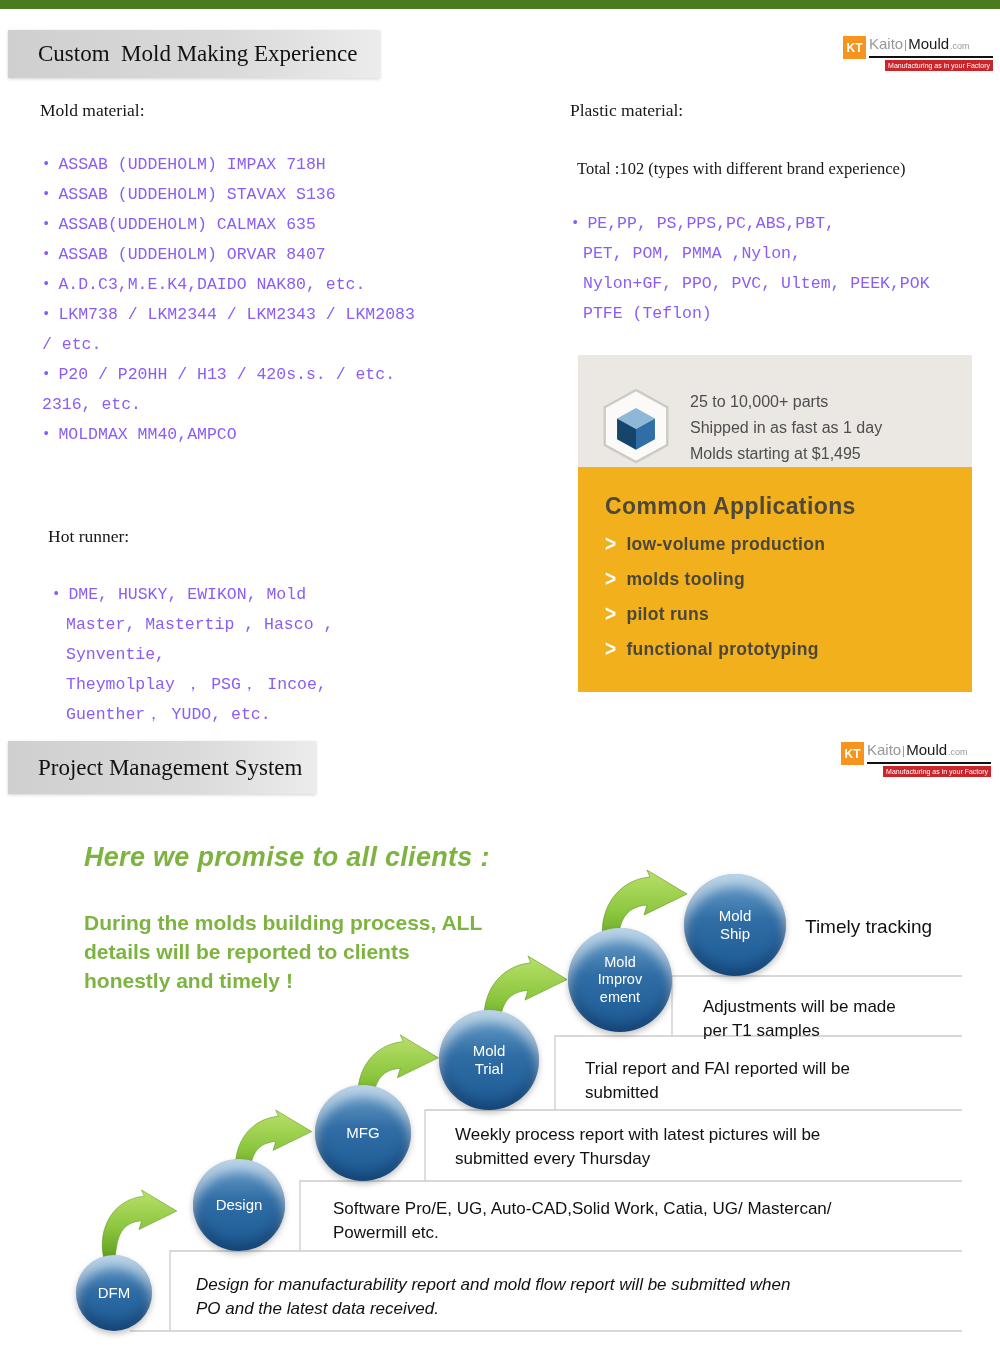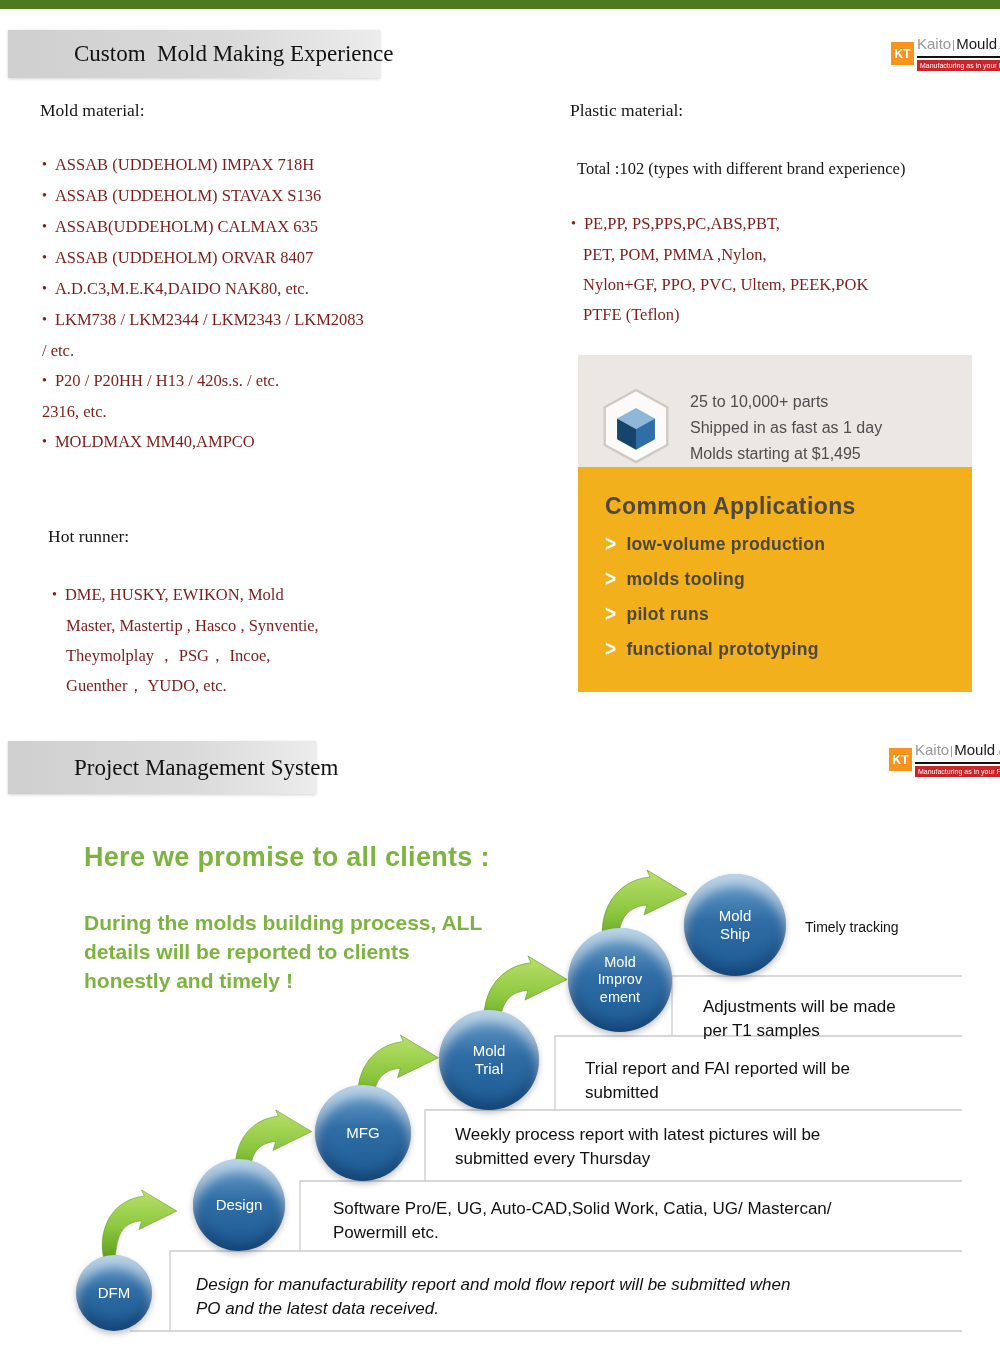--- a/index.html
+++ b/index.html
@@ -4,48 +4,48 @@
 <style>
   html,body{margin:0;padding:0;background:#fff;}
   .page{position:relative;width:1000px;height:1353px;background:#ffffff;overflow:hidden;
         font-family:"Liberation Serif", serif;color:#1b1b1b;}
   .topbar{position:absolute;left:0;top:0;width:1000px;height:9px;background:#4c7a1f;}
 
   
   .title-box{position:absolute;display:flex;align-items:center;
              background:linear-gradient(90deg,#cfcfcf 0%,#dadada 60%,#ececec 100%);
              box-shadow:0 1px 3px rgba(0,0,0,.18);}
-  .title-box span{white-space:pre;font-size:23px;color:#111;padding-left:30px;margin-left:36px;}
+  .title-box span{white-space:pre;font-size:23px;color:#111;padding-left:30px;}
   .tb1{left:8px;top:30px;width:372px;height:48px;}
   .tb2{left:8px;top:741px;width:308px;height:53px;}
 
   
   .logo{position:absolute;width:150px;font-family:"Liberation Sans",sans-serif;}
   .logo1{left:843px;top:36px;}
   .logo2{left:841px;top:742px;}
-  .logo-row{display:flex;align-items:center;margin-left:48px;}
+  .logo-row{display:flex;align-items:flex-start;}
   .kt{width:23px;height:23px;background:#f7941d;color:#fff;font-weight:bold;font-size:12px;
       display:flex;align-items:center;justify-content:center;flex:0 0 auto;}
   .logo-main{margin-left:3px;flex:1;}
   .logo-name{font-size:15px;line-height:16px;white-space:nowrap;display:flex;align-items:baseline;}
   .ln-left{color:#979797;}
   .ln-div{display:inline-block;width:1px;height:11px;background:#9a9a9a;margin:0 2px;align-self:center;}
   .ln-right{color:#1a1a1a;}
   .ln-tld{color:#979797;font-size:9px;margin-left:1px;}
   .logo-rule{height:2px;background:#101010;margin-top:2px;}
   .logo-tagline{margin-top:2px;margin-left:auto;width:fit-content;background:#c9252b;color:#fff;
                 font-size:7px;line-height:9px;padding:1px 3px;white-space:nowrap;}
 
   
   .heading{position:absolute;font-size:17.5px;color:#161616;}
   .h-mold{left:40px;top:100px;}
   .h-hot{left:48px;top:526px;}
   .h-plastic{left:570px;top:100px;}
   .total{position:absolute;left:577px;top:159px;font-size:16.5px;color:#161616;}
-  .list{position:absolute;font-size:16.5px;line-height:30px;color:#7f1d1d;}
+  .list{position:absolute;font-size:16.5px;line-height:30px;color:#8b5cf6;font-family:Liberation Mono, monospace;}
   .mold-list{left:42px;top:150px;width:390px;}
   .hot-list{left:52px;top:580px;width:340px;}
   .plastic-list{left:571px;top:209px;width:400px;}
   .line.b::before{content:"•";margin-right:8px;font-size:14px;position:relative;top:-1px;}
   .hot-list .line.c{padding-left:14px;}
   .plastic-list .line.c{padding-left:12px;}
 
   
   .promo{position:absolute;left:578px;top:355px;width:394px;height:337px;
          font-family:"Liberation Sans",sans-serif;}
@@ -55,40 +55,40 @@
   .promo-bottom{height:225px;background:#f3b01d;padding:26px 0 0 27px;box-sizing:border-box;}
   .apps-title{font-size:23px;font-weight:bold;color:#4d4839;letter-spacing:.4px;}
   .app-item{margin-top:13px;font-size:17.5px;font-weight:bold;color:#4b473a;letter-spacing:.3px;
             display:flex;align-items:center;}
   .app-item .chev{color:#ffffff;font-weight:bold;font-size:19px;margin-right:10px;transform:scaleY(1.15);}
 
   
   .diagram{position:absolute;left:0;top:820px;width:1000px;height:533px;
            font-family:"Liberation Sans",sans-serif;}
   .dsvg{position:absolute;left:0;top:0;}
-  .promise-h{position:absolute;left:84px;top:22px;font-size:27px;font-weight:bold;color:#7db440;letter-spacing:.3px;}
+  .promise-h{position:absolute;left:84px;top:22px;font-size:27px;font-weight:bold;color:#7db440;letter-spacing:.3px;font-style:italic;}
   .promise-b{position:absolute;left:84px;top:88px;font-size:21px;font-weight:bold;color:#7db440;
              line-height:29px;white-space:pre-line;}
   .step{position:absolute;border-radius:50%;display:flex;align-items:center;justify-content:center;
         color:#fff;text-align:center;white-space:pre-line;line-height:1.2;font-size:15px;
         background:linear-gradient(180deg,#6fa3cc 0%,#306da5 45%,#1c5a94 100%);
         box-shadow:inset 0 12px 12px rgba(255,255,255,.55), inset 0 -8px 12px rgba(10,30,60,.35), 0 3px 6px rgba(0,0,0,.25);}
   .s1{left:76px;top:435px;width:76px;height:76px;}
   .s2{left:193px;top:339px;width:92px;height:92px;}
   .s3{left:315px;top:265px;width:96px;height:96px;}
   .s4{left:439px;top:190px;width:100px;height:100px;}
   .s5{left:568px;top:108px;width:104px;height:104px;font-size:14.5px;}
   .s6{left:684px;top:54px;width:102px;height:102px;}
   .note{position:absolute;font-size:17px;color:#111;line-height:24px;white-space:pre-line;}
   .note1{left:196px;top:453px;font-style:italic;}
   .note2{left:333px;top:377px;}
   .note3{left:455px;top:303px;}
   .note4{left:585px;top:237px;}
   .note5{left:703px;top:175px;}
-  .note6{left:805px;top:95px;font-size:14px;}
+  .note6{left:805px;top:95px;font-size:19px;}
 </style>
 </head>
 <body>
 
 <div class="page">
   <div class="topbar"></div>
 
   <div class="title-box tb1">
     <span>Custom  Mold Making Experience</span>
   </div>

